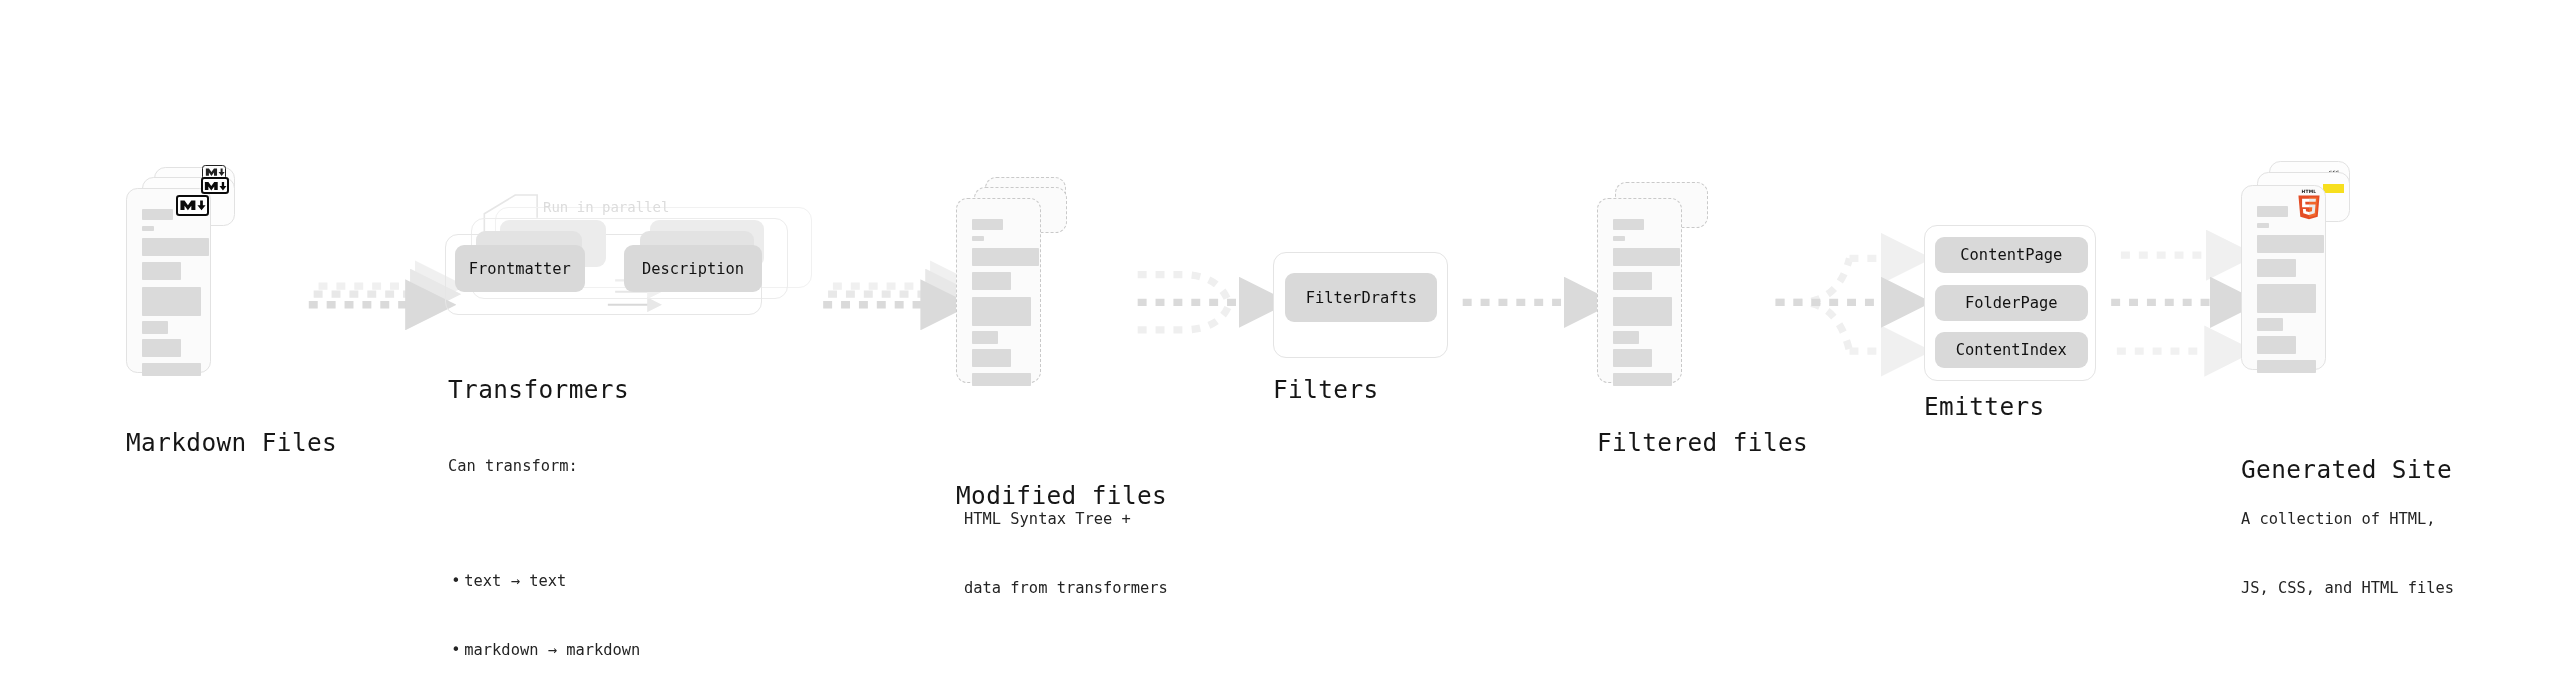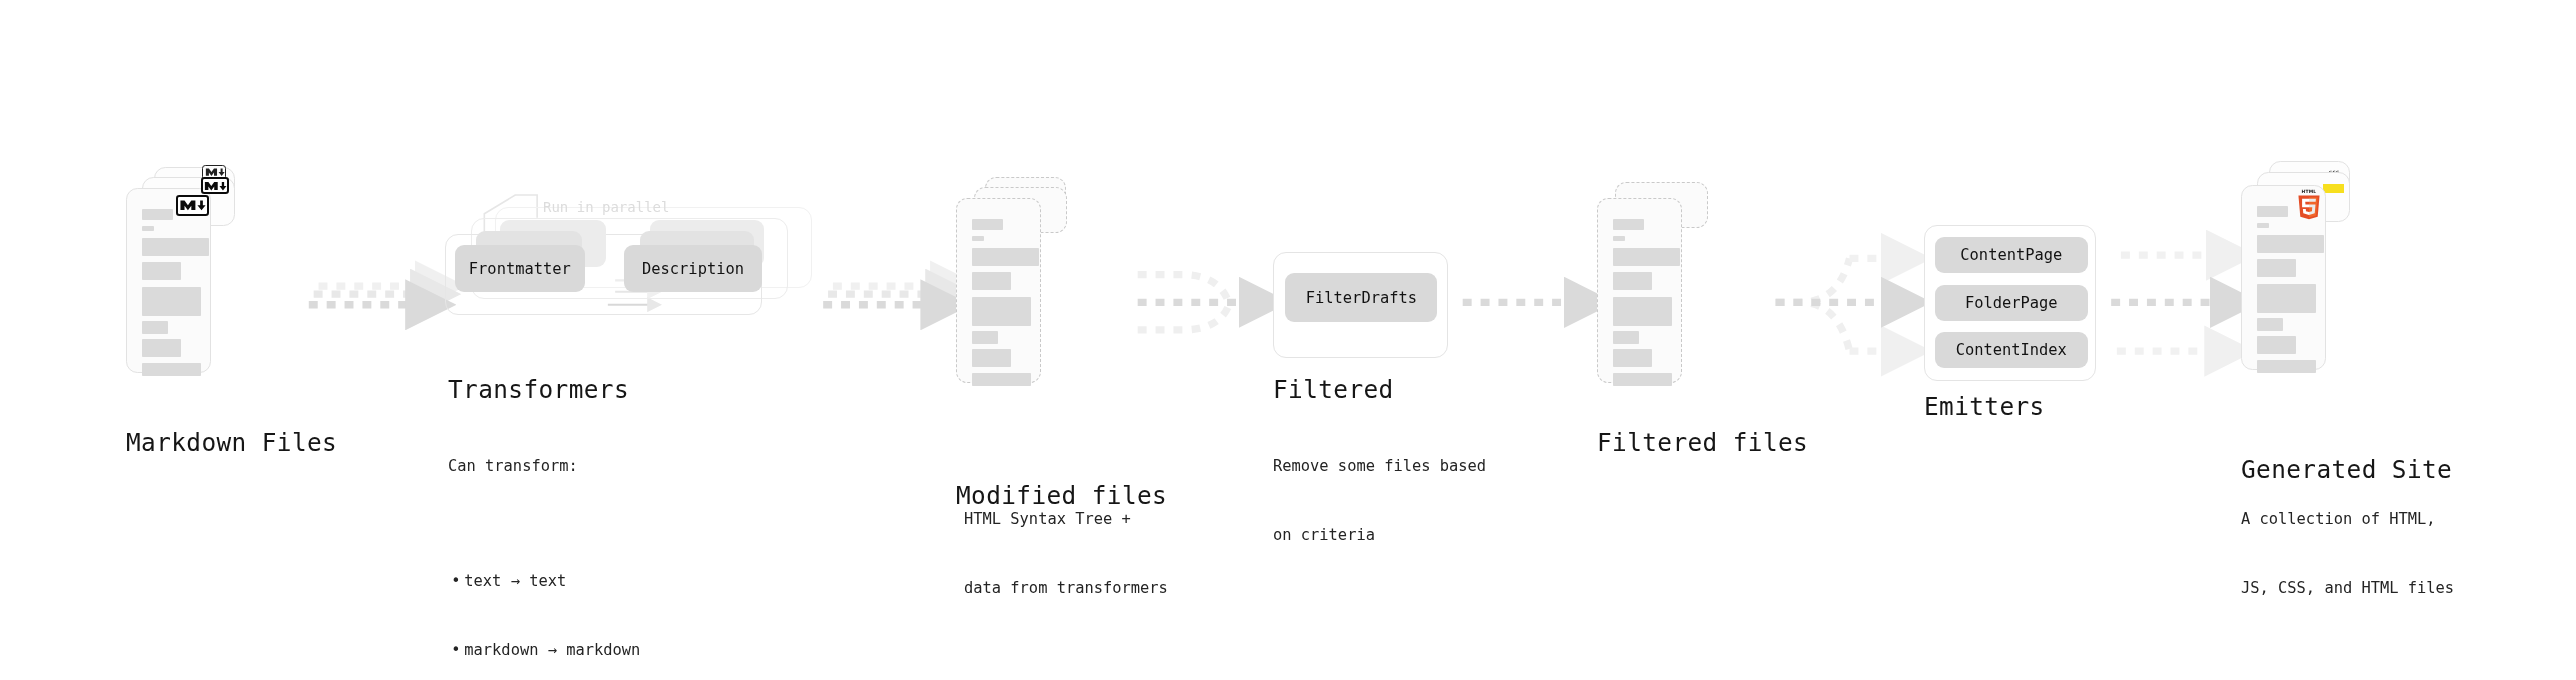--- a/index.html
+++ b/index.html
@@ -310,26 +310,22 @@
     <div>HTML Syntax Tree +</div>
     <div>data from transformers</div>
   </div>
 
   <div class="plain-box" style="left:1273px; top:252px; width:175px; height:106px;">
     <div class="chip" style="left:11.4px; top:20.3px; width:152px; height:49px;">
       <span>FilterDrafts</span>
     </div>
   </div>
 
-  <div class="stage-title" style="left:1273px; top:375px;">Filtered</div>
-
-  <div class="stage-desc" style="left:1273px; top:409px;">
-    <div>Remove some files based</div>
-    <div>on criteria</div>
-  </div>
+  <div class="stage-title" style="left:1273px; top:375px;">Filters</div>
+
 
   <div class="stack" style="left:1597px; top:177px; width:195px; height:211px;">
 
     <div class="card dashed" style="left:18px; top:4.9px; width:93px; height:46px;"></div>
 
     <div class="card dashed" style="left:0px; top:21px; width:85px; height:185px;">
       <div class="bar" style="left:14.6px; top:19.5px; width:31px; height:11.4px;"></div>
       <div class="bar" style="left:14.6px; top:37px; width:12.2px; height:4.9px;"></div>
       <div class="bar" style="left:14.6px; top:49px; width:67px; height:18px;"></div>
       <div class="bar" style="left:14.6px; top:73px; width:39px; height:18px;"></div>

